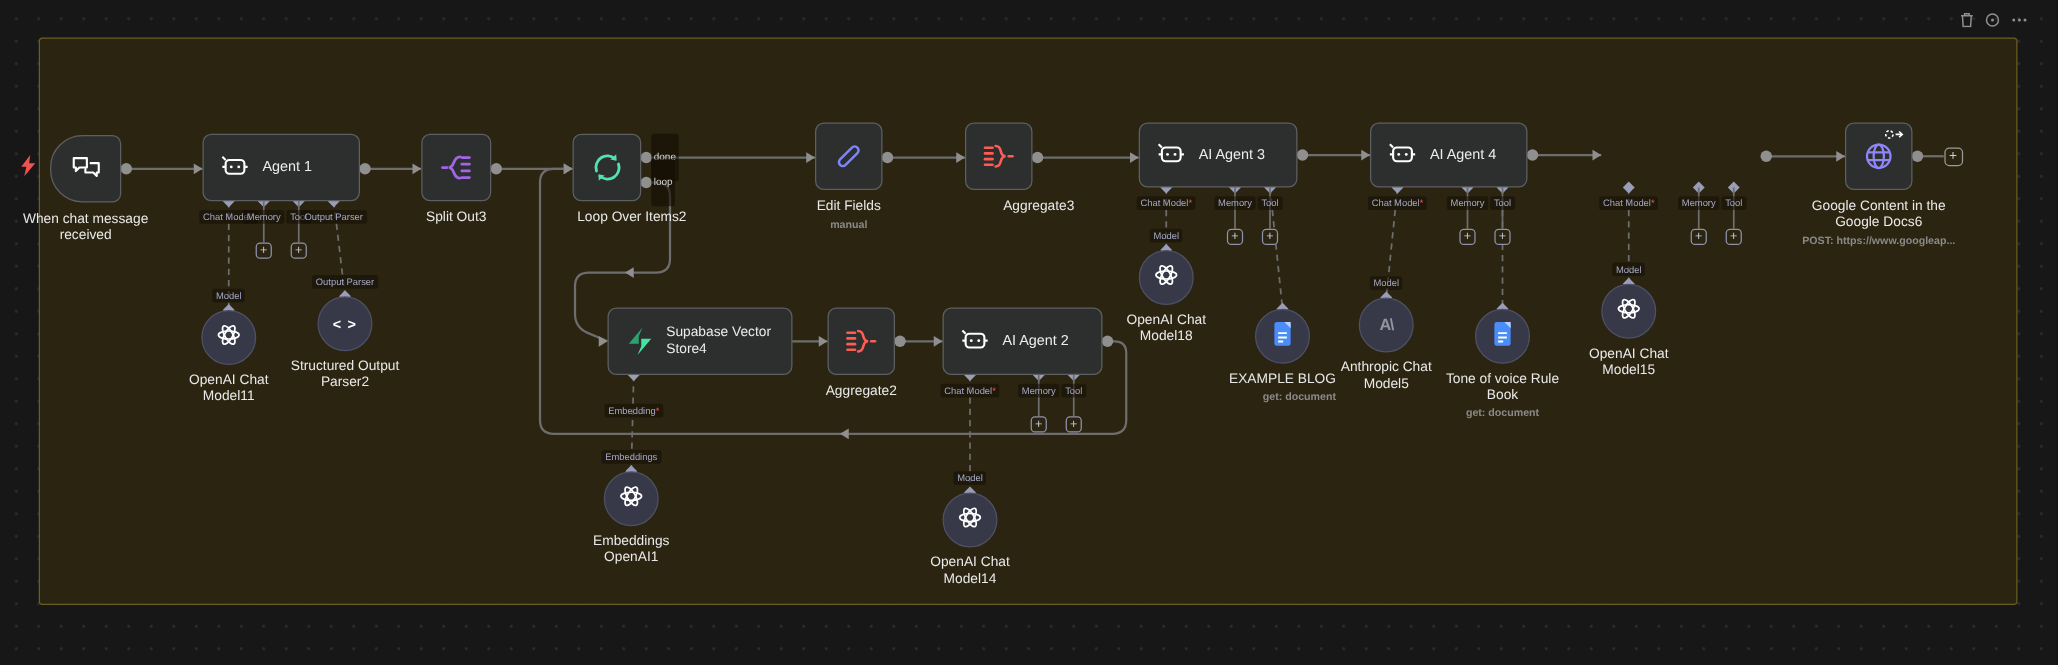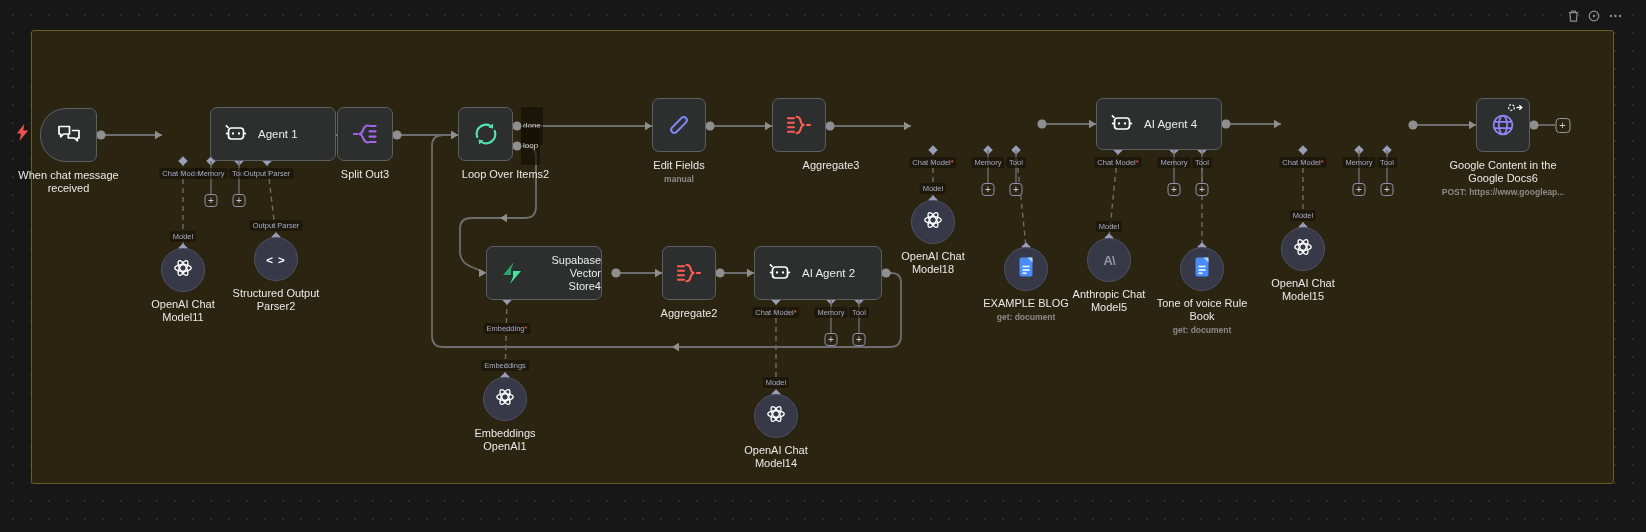--- a/index.html
+++ b/index.html
@@ -150,21 +150,21 @@
               <path d="M -10 -8.5 h 10.5 v 7.5 h -6 l -2.8 2.8 v -2.8 h -1.7 z"></path>
               <path d="M 3.5 -4.5 h 6.5 v 7.5 h -1.6 v 2.8 l -2.8 -2.8 h -6.3 v -2.8"></path>
             </g>
           </svg>
         </span>
       </div>
       <div class="node-label" style="left: 68.5px; top: 169px;">
         <div>When chat message</div>
         <div>received</div>
       </div>
-      <div class="node" style="left: 162px; top: 107px; width: 126px; height: 54px; margin-left: 48px;">
+      <div class="node" style="left: 162px; top: 107px; width: 126px; height: 54px;">
         <span class="ic">
           <svg width="24" height="24" viewBox="-12 -12 24 24">
             <g fill="none" stroke="#ffffff" stroke-width="1.7">
               <rect x="-7.5" y="-6" width="15" height="11" rx="3"></rect>
               <path d="M -7.5 -6 l -2.6 -2.6"></path>
               <path d="M 7.5 -0.5 h 2.6"></path>
               <path d="M -7.5 -0.5 h -2.6"></path>
               <circle cx="-3" cy="-0.5" r="1.15" fill="#ffffff" stroke="none"></circle>
               <circle cx="3" cy="-0.5" r="1.15" fill="#ffffff" stroke="none"></circle>
             </g>
@@ -237,42 +237,57 @@
               <path d="M -11 6.8 h 6"></path>
               <path d="M -2.5 -8.2 C 3.8 -8.2 -0.5 0 5.5 0 C -0.5 0 3.8 8.2 -2.5 8.2"></path>
               <path d="M 8 0 h 3"></path>
             </g>
           </svg>
         </span>
       </div>
       <div class="node-label" style="left: 799px; top: 159px; margin-left: 32px;">
         <div>Aggregate3</div>
       </div>
-      <div class="chip" style="left: 933px; top: 157px;"><span>Chat Model</span><span class="req">*</span></div>
-      <div class="chip" style="left: 988px; top: 157px;"><span>Memory</span></div>
-      <div class="plusbtn" style="left: 988px; top: 183px;">
-        <span>+</span>
-      </div>
-      <div class="chip" style="left: 1016px; top: 157px;"><span>Tool</span></div>
-      <div class="plusbtn" style="left: 1016px; top: 183px;">
-        <span>+</span>
-      </div>
-      <div class="node" style="left: 1096px; top: 98px; width: 126px; height: 52px;">
+      <div class="node" style="left: 911px; top: 98px; width: 127px; height: 52px;">
         <span class="ic">
           <svg width="24" height="24" viewBox="-12 -12 24 24">
             <g fill="none" stroke="#ffffff" stroke-width="1.7">
               <rect x="-7.5" y="-6" width="15" height="11" rx="3"></rect>
               <path d="M -7.5 -6 l -2.6 -2.6"></path>
               <path d="M 7.5 -0.5 h 2.6"></path>
               <path d="M -7.5 -0.5 h -2.6"></path>
               <circle cx="-3" cy="-0.5" r="1.15" fill="#ffffff" stroke="none"></circle>
               <circle cx="3" cy="-0.5" r="1.15" fill="#ffffff" stroke="none"></circle>
             </g>
           </svg>
         </span>
+        <div class="node-title">AI Agent 3</div>
+      </div>
+      <div class="chip" style="left: 933px; top: 157px;"><span>Chat Model</span><span class="req">*</span></div>
+      <div class="chip" style="left: 988px; top: 157px;"><span>Memory</span></div>
+      <div class="plusbtn" style="left: 988px; top: 183px;">
+        <span>+</span>
+      </div>
+      <div class="chip" style="left: 1016px; top: 157px;"><span>Tool</span></div>
+      <div class="plusbtn" style="left: 1016px; top: 183px;">
+        <span>+</span>
+      </div>
+      <div class="node" style="left: 1096px; top: 98px; width: 126px; height: 52px;">
+        <span class="ic">
+          <svg width="24" height="24" viewBox="-12 -12 24 24">
+            <g fill="none" stroke="#ffffff" stroke-width="1.7">
+              <rect x="-7.5" y="-6" width="15" height="11" rx="3"></rect>
+              <path d="M -7.5 -6 l -2.6 -2.6"></path>
+              <path d="M 7.5 -0.5 h 2.6"></path>
+              <path d="M -7.5 -0.5 h -2.6"></path>
+              <circle cx="-3" cy="-0.5" r="1.15" fill="#ffffff" stroke="none"></circle>
+              <circle cx="3" cy="-0.5" r="1.15" fill="#ffffff" stroke="none"></circle>
+            </g>
+          </svg>
+        </span>
         <div class="node-title">AI Agent 4</div>
       </div>
       <div class="chip" style="left: 1118px; top: 157px;"><span>Chat Model</span><span class="req">*</span></div>
       <div class="chip" style="left: 1174px; top: 157px;"><span>Memory</span></div>
       <div class="plusbtn" style="left: 1174px; top: 183px;">
         <span>+</span>
       </div>
       <div class="chip" style="left: 1202px; top: 157px;"><span>Tool</span></div>
       <div class="plusbtn" style="left: 1202px; top: 183px;">
         <span>+</span>
@@ -304,21 +319,21 @@
               <path d="M 11.3 2.2 L 13.8 4.5 L 11.3 6.8"></path>
             </g>
           </svg>
         </div>
       </div>
       <div class="node-label" style="left: 1503px; top: 159px;">
         <div>Google Content in the</div>
         <div>Google Docs6</div>
         <div class="node-sub">POST: https://www.googleap...</div>
       </div>
-      <div class="node" style="left: 486px; top: 246px; width: 116px; height: 54px; text-align: right;">
+      <div class="node" style="left: 486px; top: 246px; width: 148px; height: 54px;">
         <span class="ic">
           <svg width="24" height="24" viewBox="-12 -12 24 24">
             <path d="M 2 -11 L -9 2 L -1 2 L -1 -4 Z" fill="#2ba26d"></path>
             <path d="M -2 11 L 9 -2 L 1 -2 L 1 4 Z" fill="#45e3a2"></path>
           </svg>
         </span>
         <div class="node-title2">
           <div>Supabase Vector</div>
           <div>Store4</div>
         </div>
@@ -433,21 +448,21 @@
         <span class="ic"><svg width="20" height="22" viewBox="-10 -11 20 22">
             <rect x="-6.5" y="-9.5" width="13" height="19" rx="2" fill="#4a8df8"></rect>
             <path d="M 1.5 -9.5 L 6.5 -9.5 L 6.5 -4.5 Z" fill="#b8d2fb"></path>
             <g stroke="#ffffff" stroke-width="1.5">
               <path d="M -3.5 -0.5 h 7"></path>
               <path d="M -3.5 3 h 7"></path>
               <path d="M -3.5 6.2 h 4"></path>
             </g>
           </svg></span>
       </div>
-      <div class="clabel" style="left: 1026px; top: 297px;">
+      <div class="clabel" style="left: 1026px; top: 297px; text-align: right;">
         <div>EXAMPLE BLOG</div>
         <div class="node-sub">get: document</div>
       </div>
       <div class="chip" style="left: 1109px; top: 221px;">Model</div>
       <div class="circle" style="left: 1109px; top: 260px;">
         <span class="ic"><span class="anthroglyph">A\</span></span>
       </div>
       <div class="clabel" style="left: 1109px; top: 288px;">
         <div>Anthropic Chat</div>
         <div>Model5</div>

